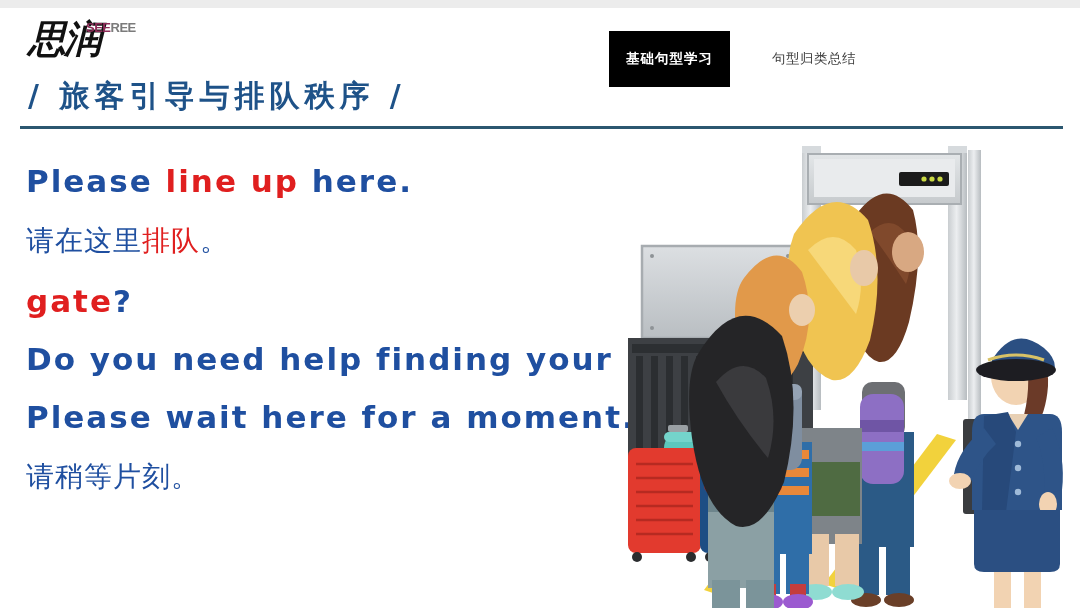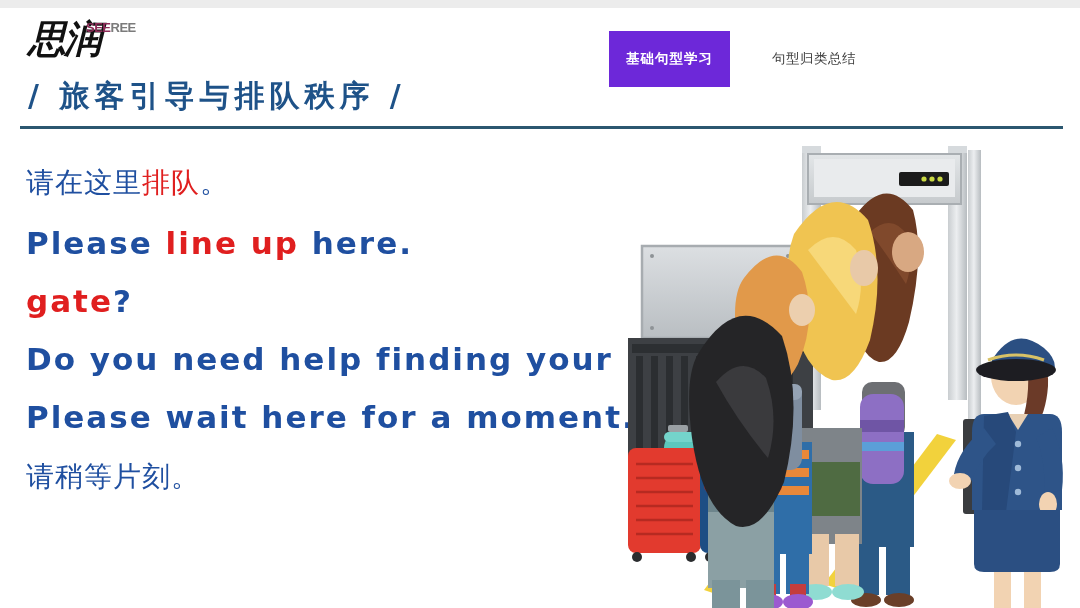--- a/index.html
+++ b/index.html
@@ -35,21 +35,21 @@
   }
   .logo-latin .seg-a { color: #8d2b57; }
   .logo-latin .seg-b { color: #7b7b7b; }
 
   .nav { position: absolute; right: 16px; top: 23px; display: flex; align-items: center; gap: 0px; }
   .nav-tab {
     font-size: 13.5px; color: #3f3f3f; padding: 7px 16px;
     white-space: nowrap; letter-spacing: 0.5px; line-height: 16px;
   }
   .nav-tab.active {
-    background: #6d28d9; color: #ffffff; font-weight: 700;
+    background: #000000; color: #ffffff; font-weight: 700;
     padding: 20px 17px; margin-right: 26px; letter-spacing: 1px;
   }
   .nav-tab.plain { margin-right: 26px; }
   .nav-tab.plain:last-child { margin-right: 0; }
 
   .page-title {
     position: absolute; left: 28px; top: 68px;
     font-family: "DejaVu Sans", "Liberation Sans", sans-serif;
     font-size: 30px; font-weight: 700; 
     color: #1e5288; letter-spacing: 5px; white-space: nowrap;
@@ -101,25 +101,25 @@
       <div class="nav-tab active">基础句型学习</div>
       <div class="nav-tab plain">句型归类总结</div>
     </div>
 
     <div class="page-title">/ 旅客引导与排队秩序 /</div>
   </div>
 
   <div class="divider"></div>
 
   <div class="sentences">
+    <div class="line en">
+      <span>Please </span><span class="hl">line up</span><span> here.</span>
+    </div>
     <div class="line cn">
       <span>请在这里</span><span class="hl">排队</span><span>。</span>
-    </div>
-    <div class="line en">
-      <span>Please </span><span class="hl">line up</span><span> here.</span>
     </div>
     <div class="line en">
       <span class="hl">gate</span><span>?</span>
     </div>
     <div class="line en">
       <span>Do you need help finding your</span>
     </div>
     <div class="line en">
       <span>Please wait here for a moment.</span>
     </div>

